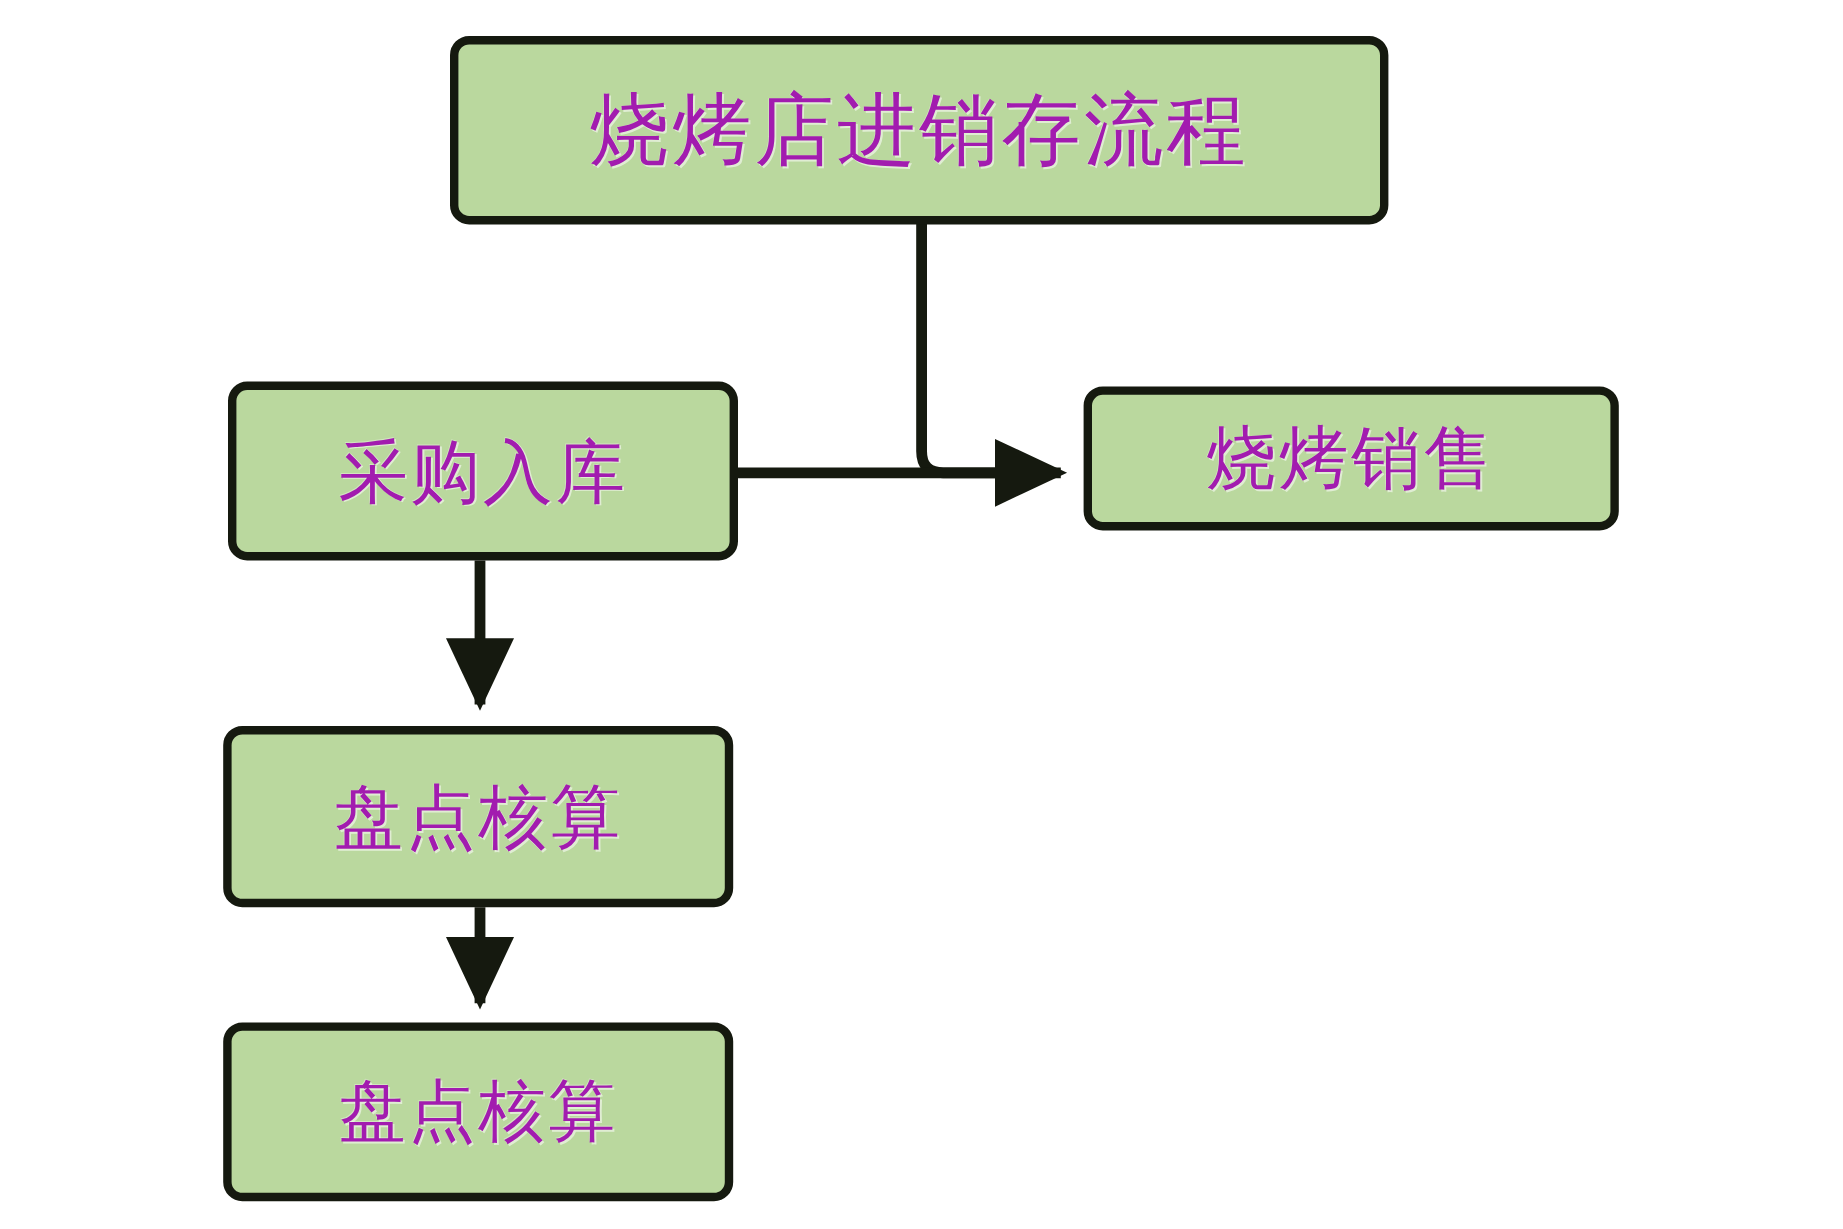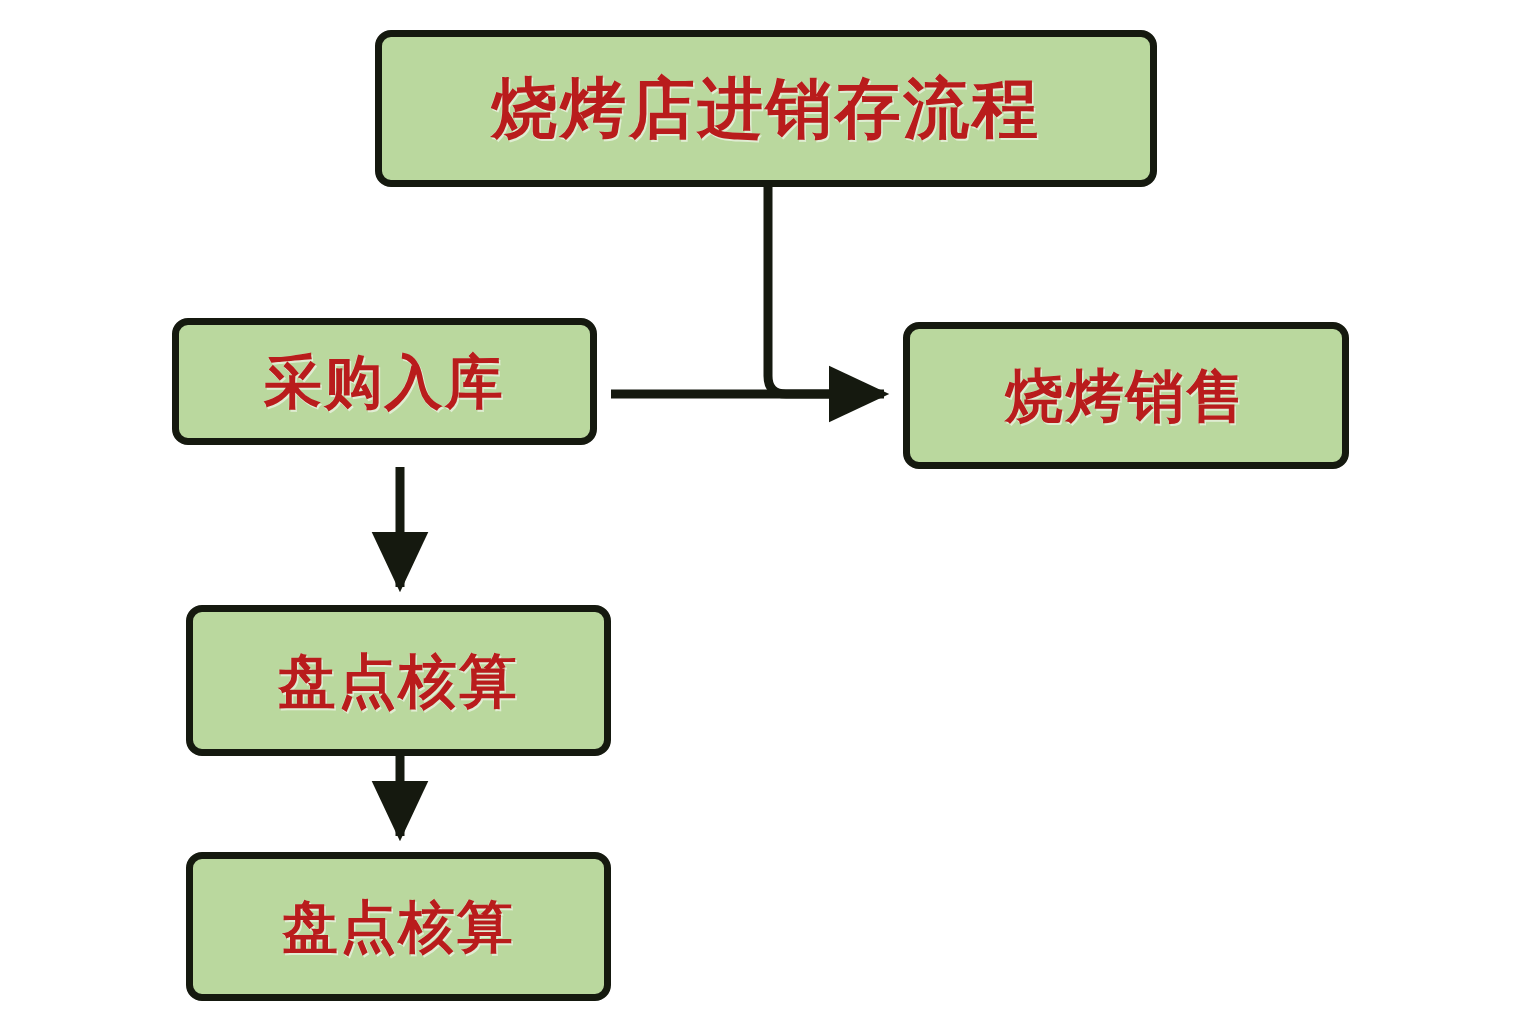--- a/index.html
+++ b/index.html
@@ -33,37 +33,37 @@
     box-sizing: border-box;
     background: #bad89e;
     border: 7px solid #15190f;
     border-radius: 16px;
     display: flex;
     align-items: center;
     justify-content: center;
     z-index: 2;
   }
   .node-label {
-    color: #b91c1c;
-    font-weight: bold;
+    color: #a21caf;
+    font-weight: normal;
     letter-spacing: 0.04em;
     line-height: 1;
     white-space: nowrap;
     text-shadow: 1.5px 1.5px 0 rgba(255,255,255,0.55),
                  -0.5px -0.5px 0 rgba(255,255,255,0.35);
   }
 
   
   #node-title   { left: 375px; top: 30px;  width: 782px; height: 157px; }
   #node-title .node-label   { font-size: 66px; }
 
-  #node-purchase { left: 172px; top: 318px; width: 425px; height: 127px; }
+  #node-purchase { left: 190px; top: 318px; width: 425px; height: 149px; }
   #node-purchase .node-label { font-size: 58px; }
 
-  #node-sales    { left: 903px; top: 322px; width: 446px; height: 147px; }
+  #node-sales    { left: 903px; top: 322px; width: 446px; height: 120px; }
   #node-sales .node-label    { font-size: 58px; }
 
   #node-inventory { left: 186px; top: 605px; width: 425px; height: 151px; }
   #node-inventory .node-label { font-size: 58px; }
 
   #node-stocktake { left: 186px; top: 852px; width: 425px; height: 149px; }
   #node-stocktake .node-label { font-size: 56px; }
 </style>
 </head>
 <body>

